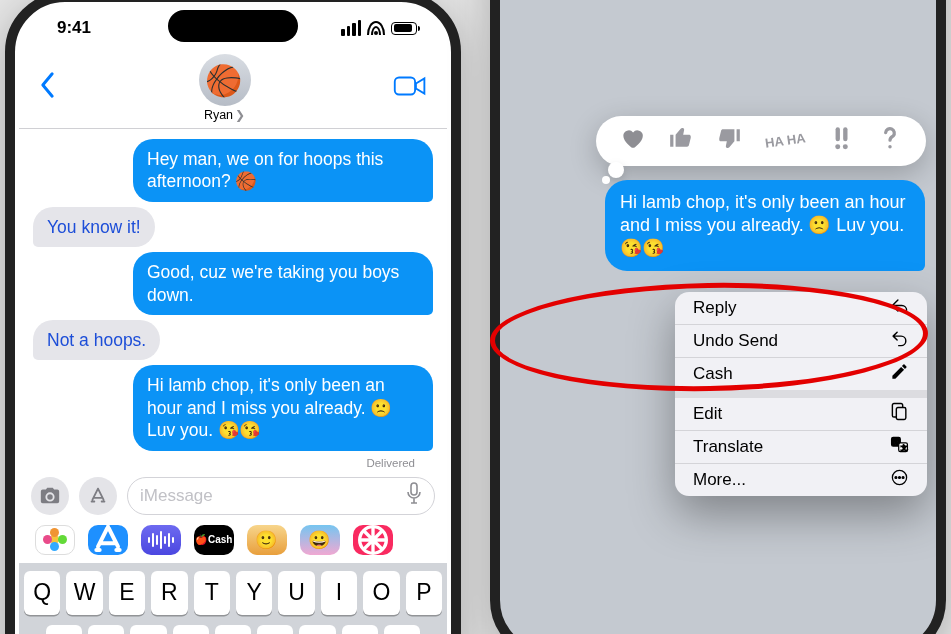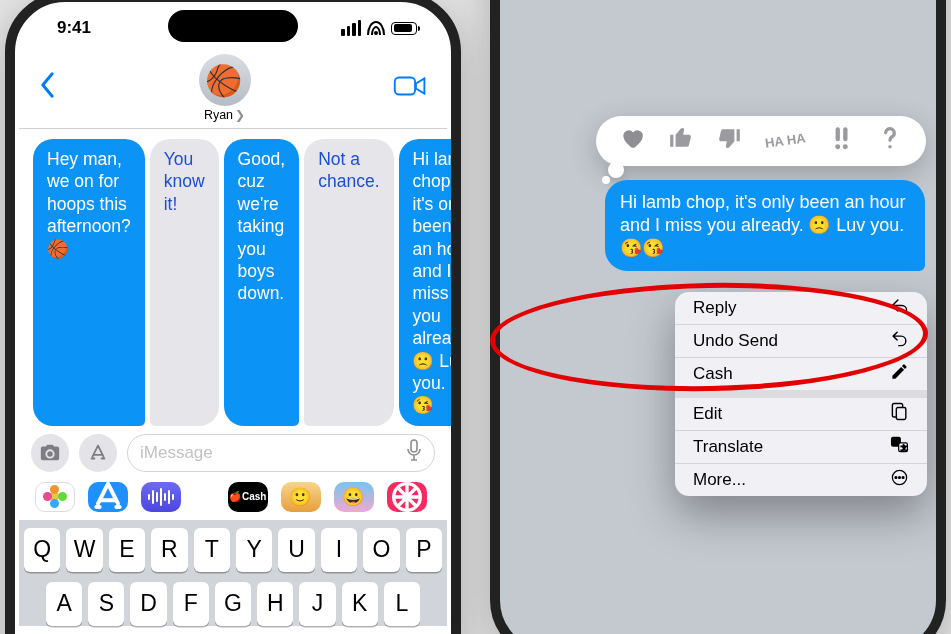--- a/index.html
+++ b/index.html
@@ -67,21 +67,21 @@
   .avatar-circle{
     width:52px;height:52px;border-radius:50%;
     background:linear-gradient(#d9dde3,#b6bcc6);
     display:flex;align-items:center;justify-content:center;font-size:30px;
   }
   .nav-name{ font-size:12.5px; color:#000; display:flex;align-items:center;gap:2px;}
   .nav-name .chev{ color:#8e8e93; font-size:12px;}
   .nav-video{ color:#007aff;}
   .nav-video svg{width:34px;height:22px;}
   
-  .chat { padding:10px 14px 2px; display:flex; flex-direction:row; gap:5px; }
+  .chat { padding:10px 14px 2px; display:flex; flex-direction:column; gap:5px; }
   .row{ display:flex; }
   .row.out{ justify-content:flex-end; }
   .bubble{
     max-width:300px; padding:9px 14px; border-radius:20px;
     font-size:17.5px; line-height:1.28;
   }
   .bubble.out{ background:#0b93f6; color:#fff; border-bottom-right-radius:5px;}
   .bubble.in{ background:#e5e5ea; color:#1d4ed8; border-bottom-left-radius:5px;}
   .delivered{ text-align:right; font-size:11.5px; color:#8e8e93; padding:1px 18px 0 0; font-weight:500;}
   
@@ -89,21 +89,21 @@
   .ib-btn{ width:38px;height:38px;border-radius:50%;background:#e4e4e8;display:flex;align-items:center;justify-content:center;color:#7d7d83;}
   .ib-btn svg{width:22px;height:22px;}
   .ib-field{ flex:1;height:38px;border:1px solid #d3d3d8;border-radius:19px;display:flex;align-items:center;padding:0 12px;color:#c1c1c6;font-size:17px;justify-content:space-between;}
   .mic{color:#8e8e93;}
   
   .appstrip{ display:flex;gap:13px;padding:4px 16px 8px;align-items:center;}
   .app{ width:40px;height:30px;border-radius:10px;display:flex;align-items:center;justify-content:center;font-size:18px;}
   .app.photos{background:#fff;border:1px solid #ddd;}
   .app.store{background:#1e90ff;color:#fff;}
   .app.audio{background:linear-gradient(#6d6af0,#4b47e0);}
-  .app.cash{background:#000;color:#fff;font-size:10px;font-weight:600;margin-left:34px;}
+  .app.cash{background:#000;color:#fff;font-size:10px;font-weight:600;}
   .app.mem1{background:linear-gradient(#f7d58b,#e89f3c);}
   .app.mem2{background:linear-gradient(#76c5f0,#f0a8d2);}
   .app.find{background:#f92a60;color:#fff;}
   
   .keyboard{ background:#d1d4d9;padding:8px 5px 0;}
   .krow{ display:flex; gap:6px; justify-content:center; margin-bottom:10px;}
   .key{
     flex:1; max-width:40px; height:44px; background:#fff;
     border-radius:6px; box-shadow:0 1.5px 0 rgba(0,0,0,.3);
     display:flex;align-items:center;justify-content:center;
@@ -215,21 +215,21 @@
           <div class="row out">
               <div class="bubble out">Hey man, we on for hoops this afternoon? 🏀</div>
             </div>
           <div class="row in">
               <div class="bubble in">You know it!</div>
             </div>
           <div class="row out">
               <div class="bubble out">Good, cuz we're taking you boys down.</div>
             </div>
           <div class="row in">
-              <div class="bubble in">Not a chance.</div>
+              <div class="bubble in">Not a hoops.</div>
             </div>
           <div class="row out">
               <div class="bubble out">Hi lamb chop, it's only been an hour and I miss you already. 🙁 Luv you. 😘😘</div>
             </div>
           <div class="delivered">Delivered</div>
         </div>
 
         <div class="inputbar">
           <div class="ib-btn">
             <svg viewBox="0 0 24 24" fill="#7d7d83">

